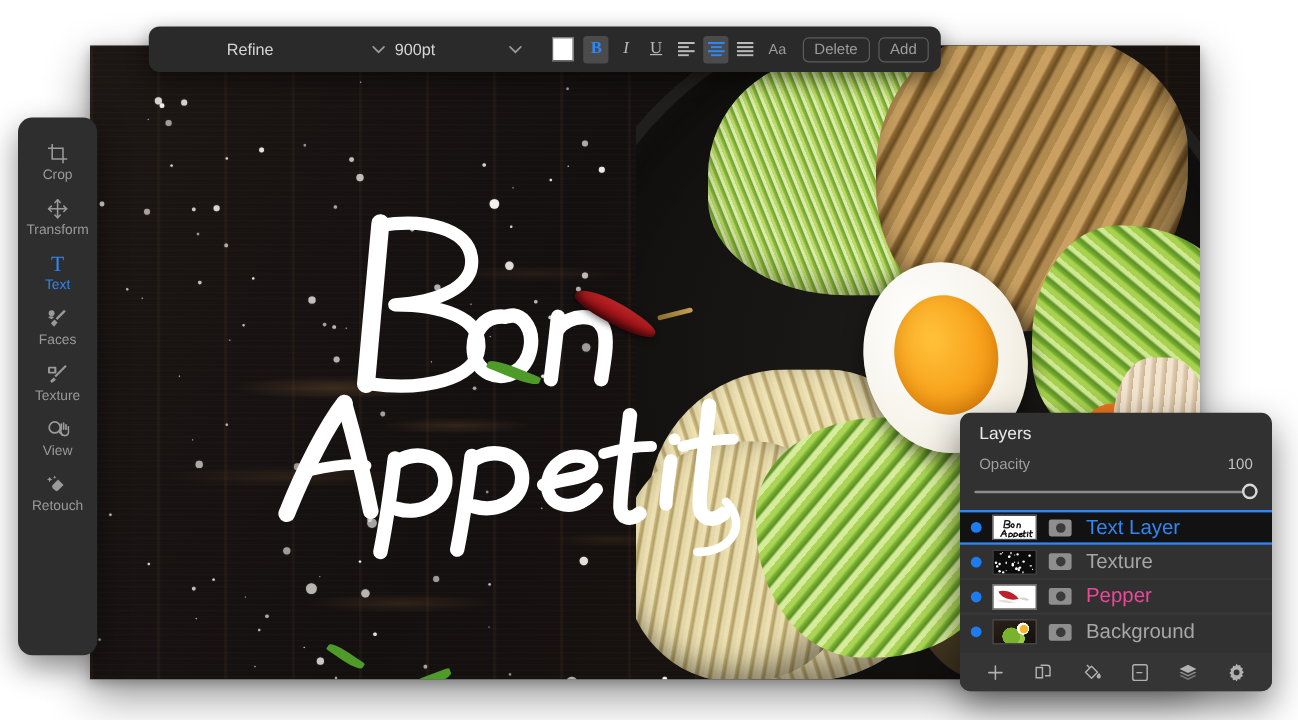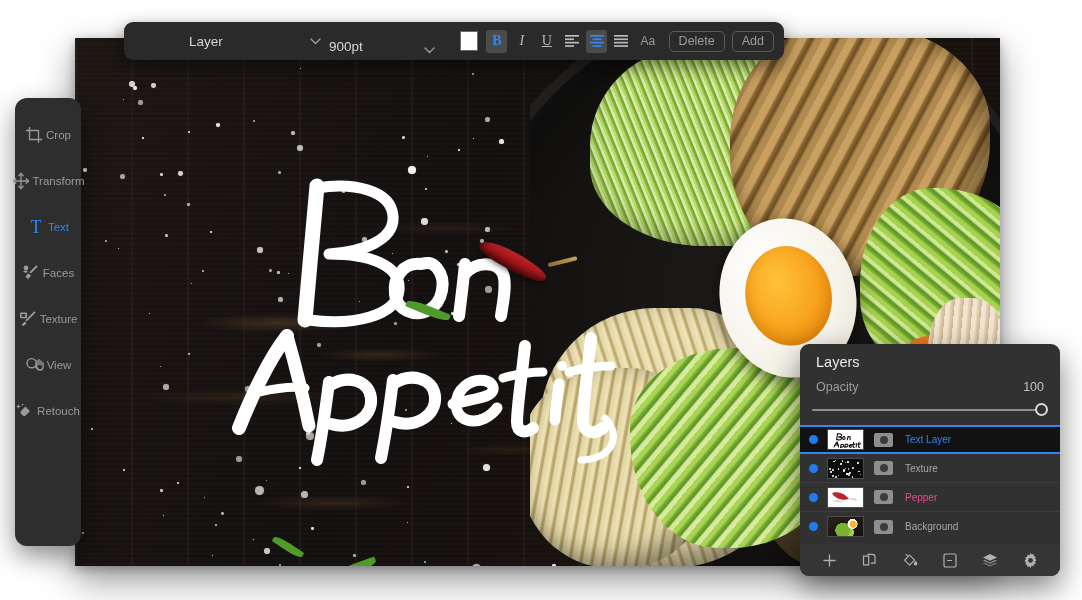--- a/index.html
+++ b/index.html
@@ -212,21 +212,21 @@
     padding: 0 10px;
     box-shadow: 0 6px 18px rgba(0,0,0,0.45);
     z-index: 40;
   }
   .tb-select {
     display: flex; align-items: center; justify-content: space-between;
     height: 26px; color: #d6d6d6; font-size: 13.5px;
     cursor: pointer;
   }
   .tb-select.font { width: 200px; padding-left: 55px; }
-  .tb-select.size { width: 125px; padding-left: 8px; align-items: flex-end; }
+  .tb-select.size { width: 125px; padding-left: 8px; }
   .chev { color: #9a9a9a; font-size: 11px; margin-left: 8px; }
   .chev svg { display:block; }
   .tb-sep { width: 14px; }
 
   .swatch {
     width: 20px; height: 20px; background: #ffffff;
     border: 1px solid #6a6a6a; margin: 0 6px 0 12px; cursor: pointer;
   }
   .tb-btn {
     width: 23px; height: 23px; margin: 0 2px;
@@ -254,21 +254,21 @@
     left: 15px; top: 98px;
     width: 66px; height: 448px;
     background: #2e2e2e;
     border-radius: 12px;
     padding: 14px 0 10px;
     box-shadow: 0 10px 26px rgba(0,0,0,0.45);
     z-index: 45;
   }
   .tool {
     width: 100%; height: 46px;
-    display: flex; flex-direction: row;
+    display: flex; flex-direction: column;
     align-items: center; justify-content: center;
     cursor: pointer; gap: 3px;
     color: #9a9a9a;
   }
   .tool .ti { height: 19px; display: flex; align-items: center; justify-content: center; }
   .tool .tl { font-size: 11.5px; }
   .tool.active { color: #2f86f5; }
   .tool svg { display: block; }
 
   
@@ -340,21 +340,21 @@
       radial-gradient(circle at 58% 80%, #9dcd45 0 22%, transparent 23%),
       linear-gradient(160deg,#2a2118,#14100d);
   }
   .mask-ico {
     width: 19px; height: 14px; margin-left: 10px; flex: 0 0 auto;
     background: #8e8e8e; border-radius: 2px;
     display: flex; align-items: center; justify-content: center;
   }
   .mask-ico .in { width: 8px; height: 8px; border-radius: 50%; background: #3b3b3b; }
   .layer-name {
-    margin-left: 12px; font-size: 10px; color: #a6a6a6;
+    margin-left: 12px; font-size: 17px; color: #a6a6a6;
   }
   .layer-row.selected .layer-name { color: #2f86f5; }
   .layer-row.light .layer-name { color: #ec4899; }
 
   .lp-footer {
     position: absolute; left: 0; right: 0; bottom: 0;
     height: 32px; background: #353535;
     display: flex; align-items: center; justify-content: space-around;
     padding: 0 10px;
   }
@@ -541,21 +541,21 @@
       <div class="chili-stem"></div>
     </div>
     <div class="greenleaf" style="left:330px; top:268px; width:46px; height:9px; transform:rotate(22deg);"></div>
     <div class="greenleaf" style="left:262px; top:525px; width:40px; height:9px; transform:rotate(-20deg);"></div>
     <div class="greenleaf" style="left:196px; top:505px; width:34px; height:8px; transform:rotate(34deg);"></div>
   </div>
 
   <div class="toolbar">
 
     <div class="tb-select font">
-      <span>Layer</span>
+      <span>Refine</span>
       <span class="chev">
         <svg width="11" height="7" viewBox="0 0 11 7">
             <path d="M1 1L5.5 5.5L10 1" stroke="#9a9a9a" stroke-width="1.4" fill="none" stroke-linecap="round"></path>
           </svg>
       </span>
     </div>
 
     <div class="tb-select size">
       <span>900pt</span>
       <span class="chev">

